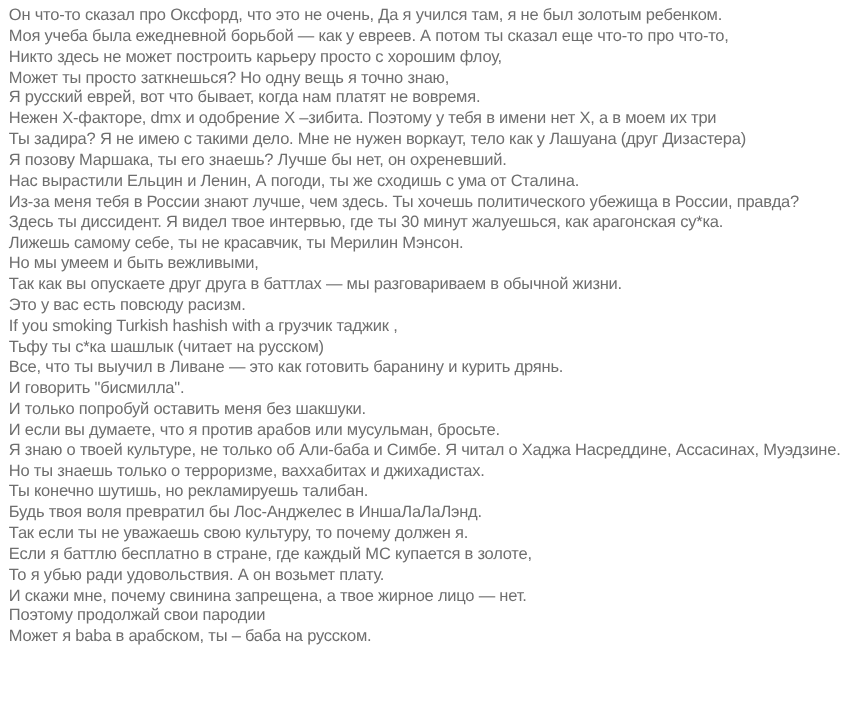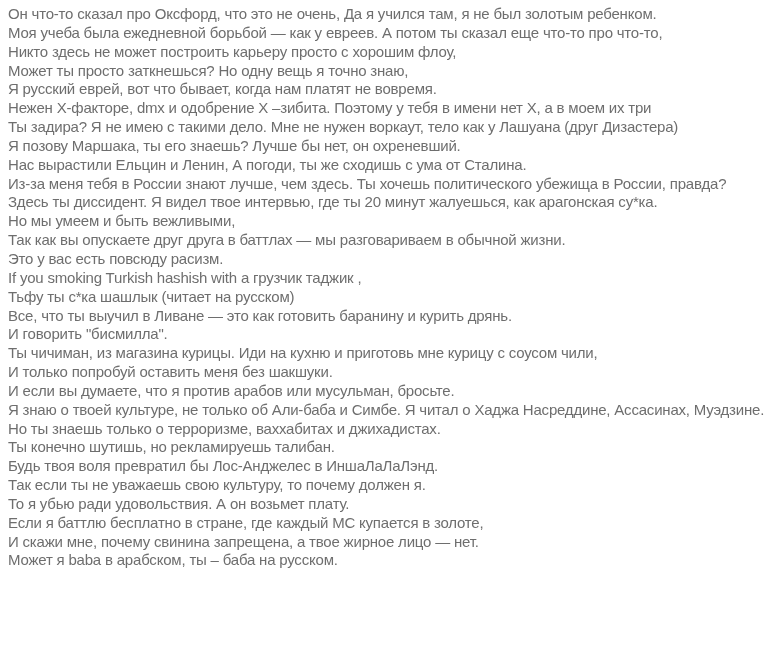--- a/index.html
+++ b/index.html
@@ -34,33 +34,34 @@
   <p>Он что-то сказал про Оксфорд, что это не очень, Да я учился там, я не был золотым ребенком.</p>
   <p>Моя учеба была ежедневной борьбой — как у евреев. А потом ты сказал еще что-то про что-то,</p>
   <p>Никто здесь не может построить карьеру просто с хорошим флоу,</p>
   <p>Может ты просто заткнешься? Но одну вещь я точно знаю,</p>
   <p>Я русский еврей, вот что бывает, когда нам платят не вовремя.</p>
   <p>Нежен X-факторе, dmx и одобрение X –зибита. Поэтому у тебя в имени нет X, а в моем их три</p>
   <p>Ты задира? Я не имею с такими дело. Мне не нужен воркаут, тело как у Лашуана (друг Дизастера)</p>
   <p>Я позову Маршака, ты его знаешь? Лучше бы нет, он охреневший.</p>
   <p>Нас вырастили Ельцин и Ленин, А погоди, ты же сходишь с ума от Сталина.</p>
   <p>Из-за меня тебя в России знают лучше, чем здесь. Ты хочешь политического убежища в России, правда?</p>
-  <p>Здесь ты диссидент. Я видел твое интервью, где ты 20 минут жалуешься, как арагонская су*ка.</p>
+  <p>Здесь ты диссидент. Я видел твое интервью, где ты 30 минут жалуешься, как арагонская су*ка.</p>
+  <p>Лижешь самому себе, ты не красавчик, ты Мерилин Мэнсон.</p>
   <p>Но мы умеем и быть вежливыми,</p>
   <p>Так как вы опускаете друг друга в баттлах — мы разговариваем в обычной жизни.</p>
   <p>Это у вас есть повсюду расизм.</p>
   <p>If you smoking Turkish hashish with a грузчик таджик ,</p>
   <p>Тьфу ты с*ка шашлык (читает на русском)</p>
   <p>Все, что ты выучил в Ливане — это как готовить баранину и курить дрянь.</p>
   <p>И говорить "бисмилла".</p>
-  <p>Ты чичиман, из магазина курицы. Иди на кухню и приготовь мне курицу с соусом чили,</p>
   <p>И только попробуй оставить меня без шакшуки.</p>
   <p>И если вы думаете, что я против арабов или мусульман, бросьте.</p>
   <p>Я знаю о твоей культуре, не только об Али-баба и Симбе. Я читал о Хаджа Насреддине, Ассасинах, Муэдзине.</p>
   <p>Но ты знаешь только о терроризме, ваххабитах и джихадистах.</p>
   <p>Ты конечно шутишь, но рекламируешь талибан.</p>
   <p>Будь твоя воля превратил бы Лос-Анджелес в ИншаЛаЛаЛэнд.</p>
   <p>Так если ты не уважаешь свою культуру, то почему должен я.</p>
+  <p>Если я баттлю бесплатно в стране, где каждый МС купается в золоте,</p>
   <p>То я убью ради удовольствия. А он возьмет плату.</p>
-  <p>Если я баттлю бесплатно в стране, где каждый МС купается в золоте,</p>
   <p>И скажи мне, почему свинина запрещена, а твое жирное лицо — нет.</p>
+  <p>Поэтому продолжай свои пародии</p>
   <p>Может я baba в арабском, ты – баба на русском.</p>
 </div>
 
 </body></html>

